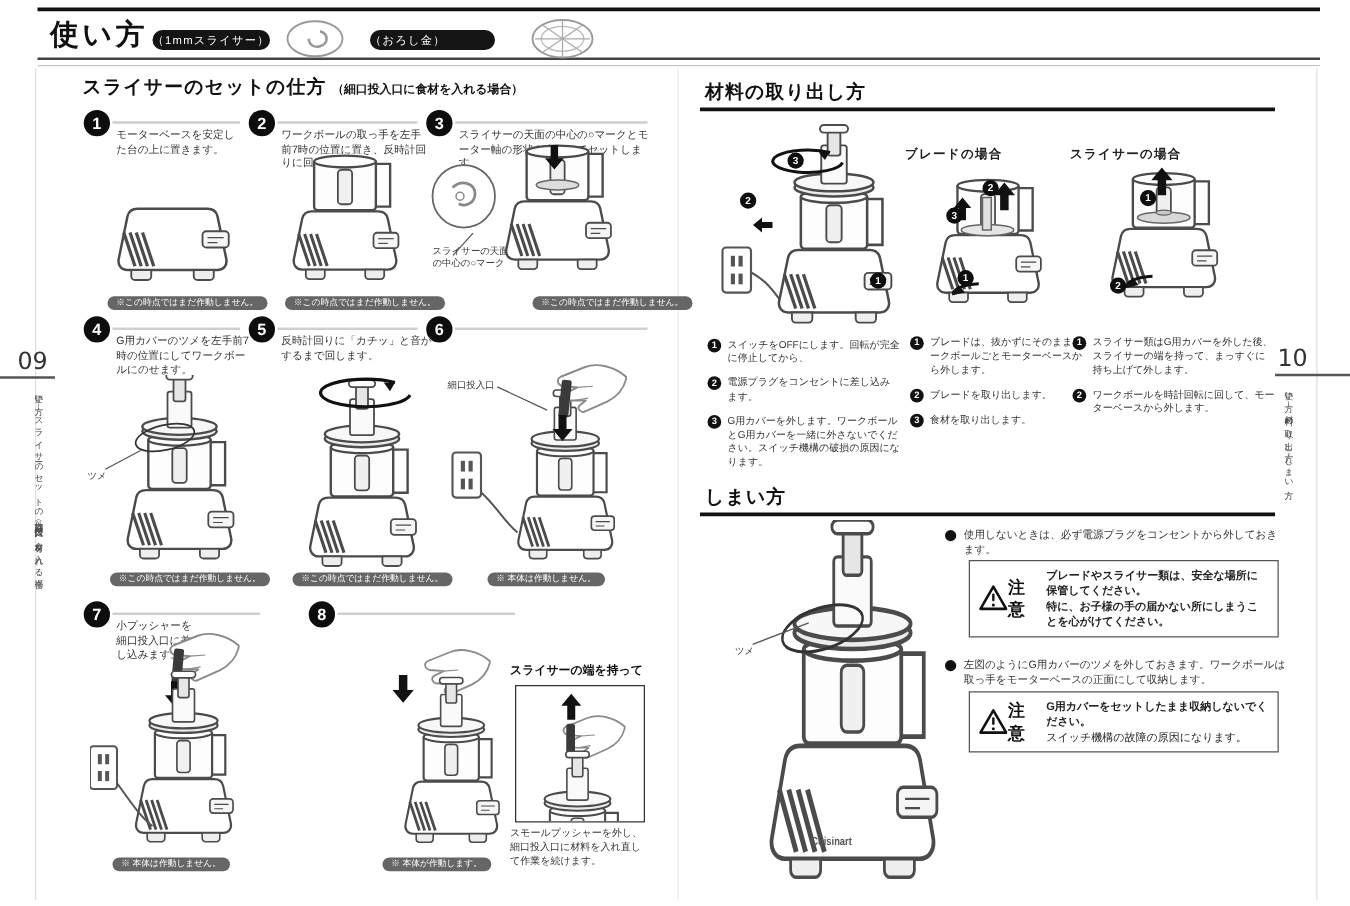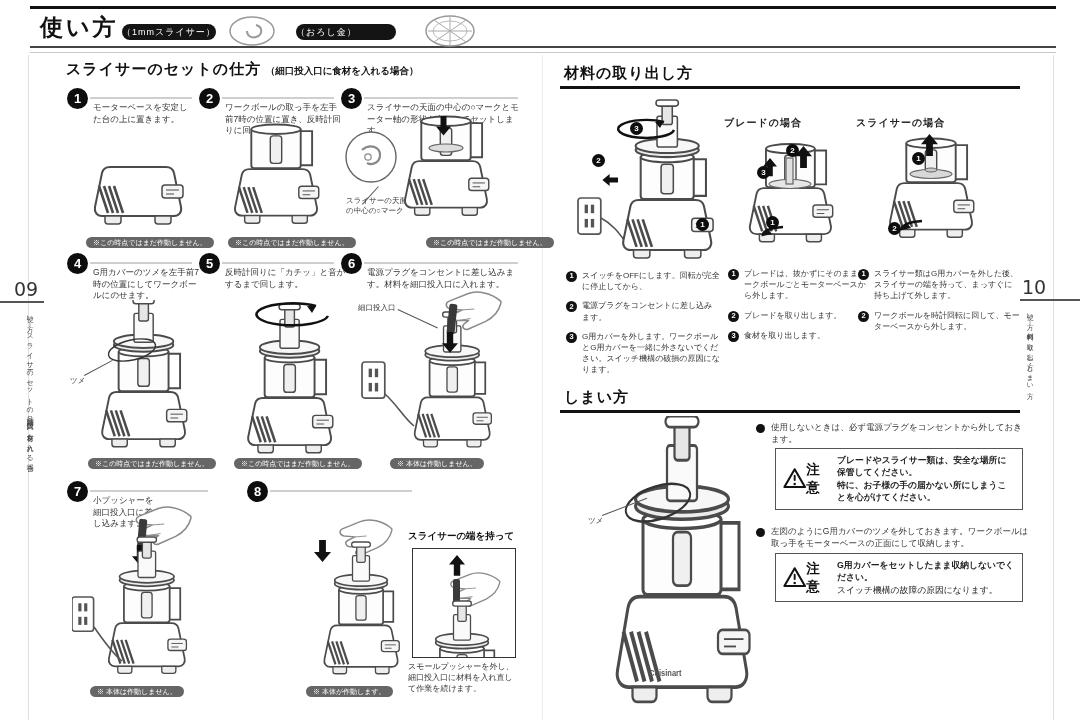--- a/index.html
+++ b/index.html
@@ -165,21 +165,20 @@
   <div class="cap" style="left:426px;top:237px;">※この時点ではまだ作動しません。</div>
 
   <div class="step-rule" style="left:90px;top:262px;width:102px;"></div>
   <div class="step-rule" style="left:222px;top:262px;width:112px;"></div>
   <div class="step-rule" style="left:364px;top:262px;width:154px;"></div>
   <div class="step-n" style="left:67px;top:253px;">4</div>
   <div class="step-n" style="left:199px;top:253px;">5</div>
   <div class="step-n" style="left:341px;top:253px;">6</div>
   <div class="stext" style="left:93px;top:267px;width:112px;">G用カバーのツメを左手前7時の位置にしてワークボールにのせます。</div>
   <div class="stext" style="left:225px;top:267px;width:122px;">反時計回りに「カチッ」と音がするまで回します。</div>
-  <div class="stext" style="left:367px;top:267px;width:152px;">電源プラグをコンセントに差し込みます。材料を細口投入口に入れます。</div>
 
   <svg class="abs" style="left:90px;top:300px;" width="112" height="154" viewBox="0 0 112 154">
     <use href="#g-full" transform="translate(-4,-2) scale(0.96)"></use>
     <ellipse cx="42" cy="50" rx="24" ry="10" fill="none" stroke="#333" stroke-width="1.4" transform="rotate(-13 42 50)"></ellipse>
   </svg>
   <div class="lab" style="left:70px;top:376px;">ツメ</div>
   <div class="ln" style="left:84px;top:375px;width:32px;transform:rotate(-28deg);"></div>
   <svg class="abs" style="left:236px;top:300px;" width="112" height="154" viewBox="0 0 112 154">
     <use href="#g-full" transform="translate(-4,4) scale(0.96)"></use>
     <path d="M92 16 a36 11 0 1 1 -12 -10" fill="none" stroke="#111" stroke-width="2.5"></path>

